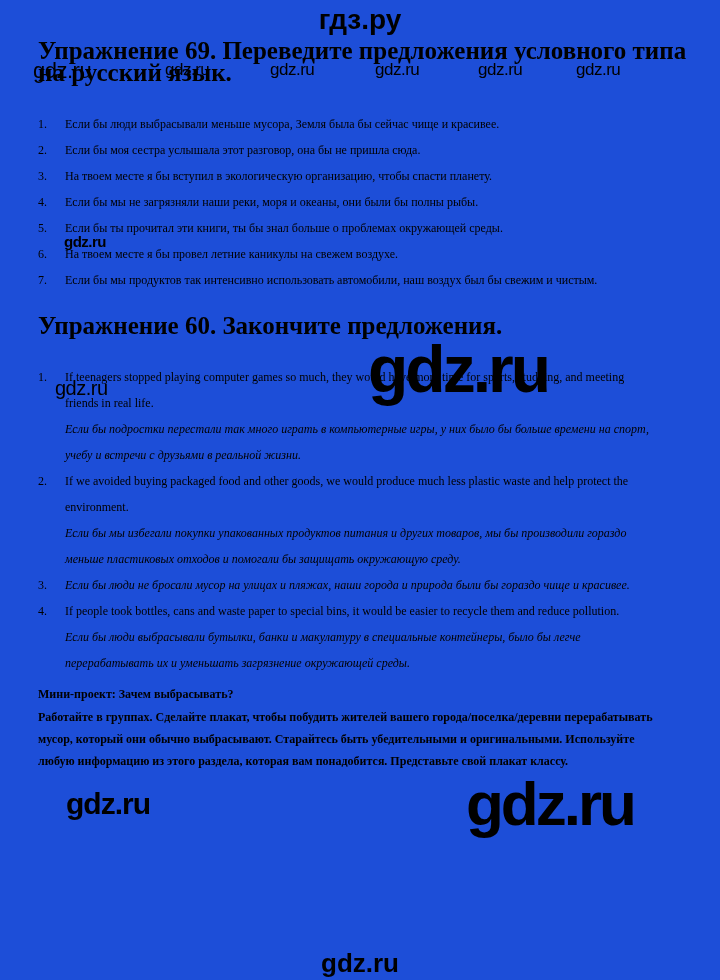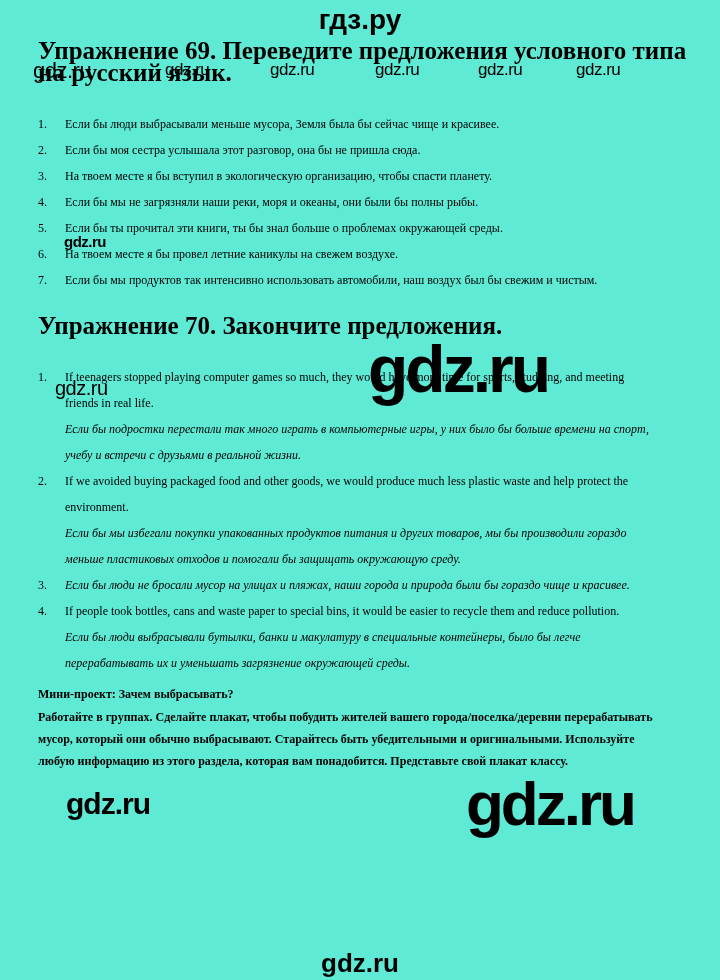--- a/index.html
+++ b/index.html
@@ -1,20 +1,20 @@
 <!DOCTYPE html>
 <html><head>
 <meta charset="utf-8">
 <style>
   * { margin:0; padding:0; box-sizing:border-box; }
   html,body { background:#ffffff; }
   .page {
     position:relative;
     width:720px; height:980px;
-    background:#5eead4;
+    background:#1d4ed8;
     color:#000000;
     font-family:"Liberation Serif", serif;
     overflow:hidden;
   }
   .site-header {
     padding-top:3px;
     text-align:center;
     font-family:"Liberation Sans", sans-serif;
     font-weight:bold;
     font-size:28px;
@@ -109,21 +109,21 @@
     <li>Если бы моя сестра услышала этот разговор, она бы не пришла сюда.</li>
     <li>На твоем месте я бы вступил в экологическую организацию, чтобы спасти планету.</li>
     <li>Если бы мы не загрязняли наши реки, моря и океаны, они были бы полны рыбы.</li>
     <li>Если бы ты прочитал эти книги, ты бы знал больше о проблемах окружающей среды.</li>
     <li>На твоем месте я бы провел летние каникулы на свежем воздухе.</li>
     <li>Если бы мы продуктов так интенсивно использовать автомобили, наш воздух был бы свежим и чистым.</li>
   </ol>
 
   <span class="wm wm-item5">gdz.ru</span>
 
-  <div class="ex-title ex70-title">Упражнение 70. Закончите предложения.</div>
+  <div class="ex-title ex70-title">Упражнение 60. Закончите предложения.</div>
   <span class="wm wm-big-mid">gdz.ru</span>
   <span class="wm wm-small-70">gdz.ru</span>
 
   <ol class="num-list ex70-list">
     <li>
       <div>If teenagers stopped playing computer games so much, they would have more time for sports, studying, and meeting friends in real life.</div>
       <div class="ru-translation">Если бы подростки перестали так много играть в компьютерные игры, у них было бы больше времени на спорт, учебу и встречи с друзьями в реальной жизни.</div>
     </li>
     <li>
       <div>If we avoided buying packaged food and other goods, we would produce much less plastic waste and help protect the environment.</div>

